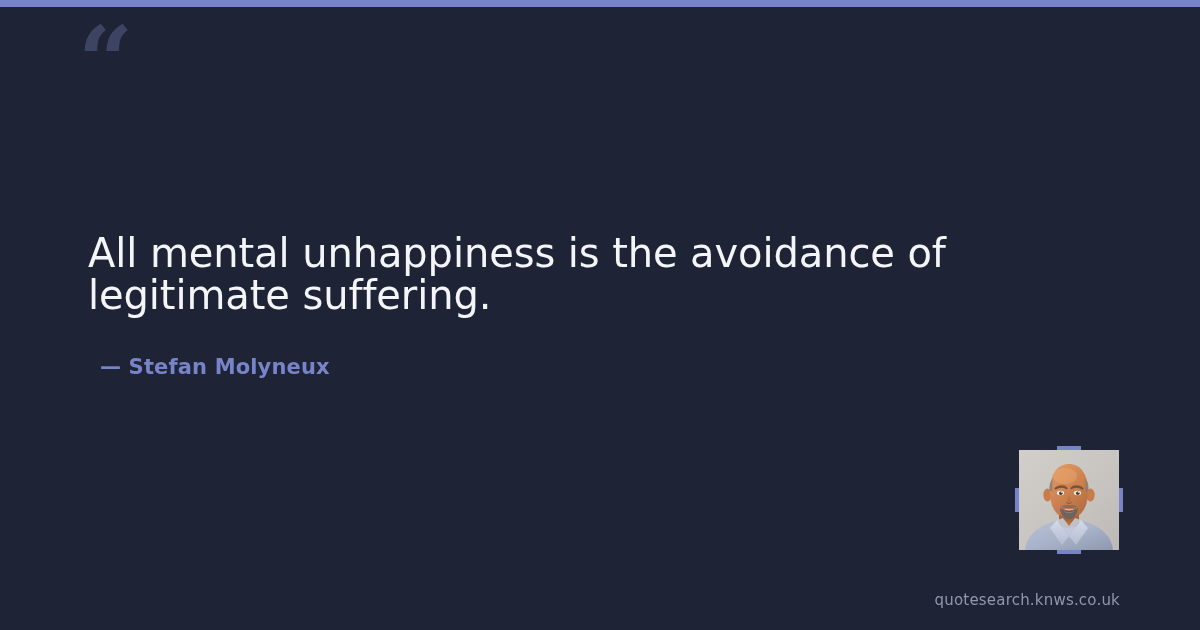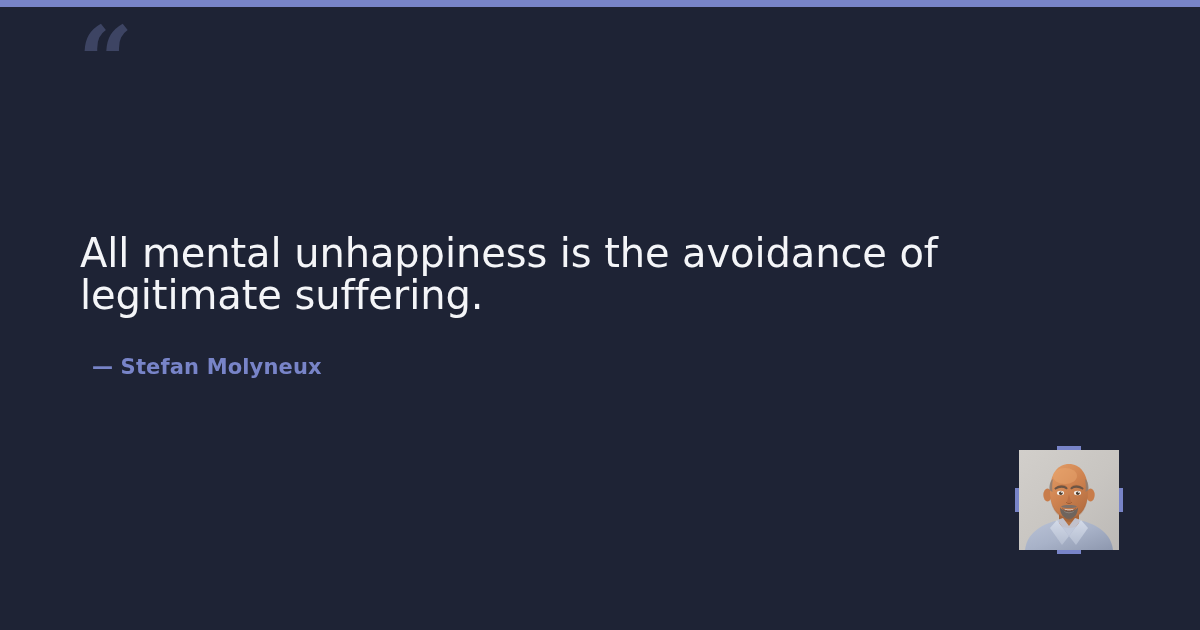--- a/index.html
+++ b/index.html
@@ -39,21 +39,21 @@
     font-weight: 700;
     line-height: 1;
     color: #3d4463;
     letter-spacing: -2px;
     user-select: none;
   }
 
   
   .quote-block {
     position: absolute;
-    left: 80px;
+    left: 88px;
     top: 232px;
     width: 880px;
   }
 
   .quote-text {
     margin: 0;
     font-size: 40px;
     font-weight: 400;
     line-height: 1.06;
     color: #f4f5f8;
@@ -210,14 +210,15 @@
                    C 68 61 60 69 50 69 C 40 69 32 61 31 46 Z" fill="#a2603a" opacity="0.28"></path>
         </g>
       </svg>
     </div>
     <span class="tick top"></span>
     <span class="tick bottom"></span>
     <span class="tick left"></span>
     <span class="tick right"></span>
   </div>
 
+  <div class="footer-url">quotesearch.knws.co.uk</div>
 
 </div>
 
 </body></html>

